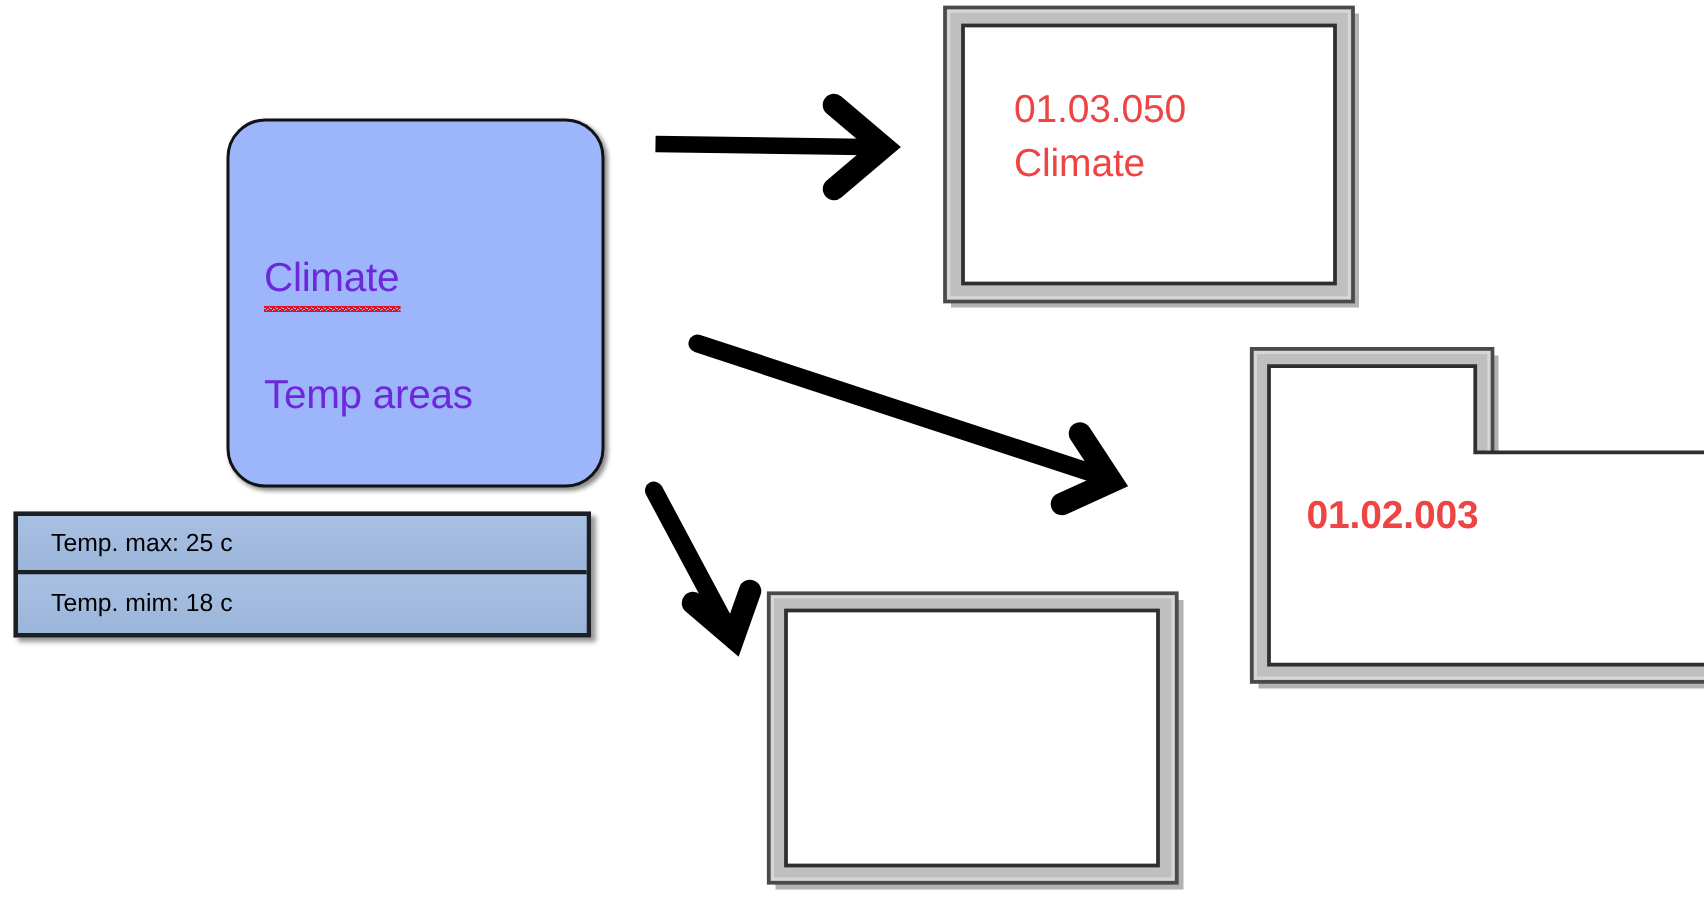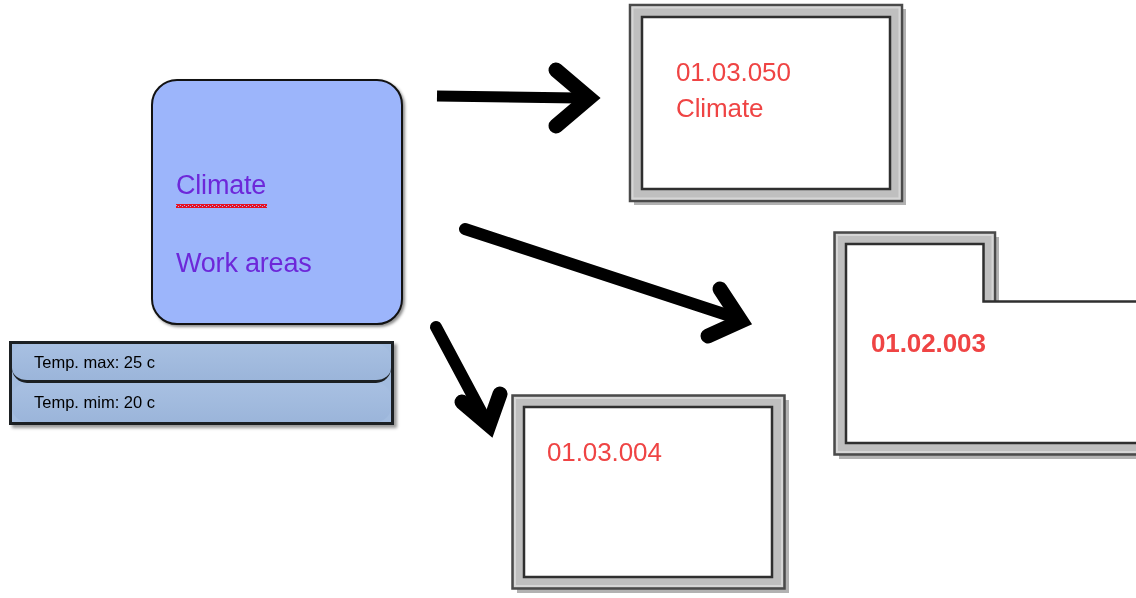--- a/index.html
+++ b/index.html
@@ -80,21 +80,20 @@
   .temp-row {
     position: relative;
     height: 39px;
     box-sizing: border-box;
     background: linear-gradient(to bottom, #a8c0e2 0%, #9bb5da 100%);
     display: flex;
     align-items: center;
     padding-left: 22px;
     color: #000000;
     font-size: 16.5px;
-    border-radius: 15px;
   }
   .temp-row.first {
     border-bottom: 3px solid #1c2023;
     height: 39px;
   }
 
   
   .room {
     position: absolute;
   }
@@ -120,29 +119,29 @@
     height: 598px;
     pointer-events: none;
   }
 </style>
 </head>
 <body>
 
 <div id="canvas">
 
   <div class="climate-box">
-    <div class="climate-text"><span class="sp">Climate</span><br><br><span>Work areas</span></div>
+    <div class="climate-text"><span class="sp">Climate</span><br><br><span>Temp areas</span></div>
   </div>
 
   <div class="temp-table">
     <div class="temp-row first">
       <span>Temp. max: 25 c</span>
     </div>
     <div class="temp-row">
-      <span>Temp. mim: 20 c</span>
+      <span>Temp. mim: 18 c</span>
     </div>
   </div>
 
   <div class="room" style="left:628px; top:3px;">
     <svg width="282" height="206" viewBox="0 0 282 206">
 
       <rect x="6" y="6" width="272" height="196" fill="rgba(0,0,0,0.30)"></rect>
 
       <rect x="2" y="2" width="272" height="196" fill="#bfbfbf" stroke="#4a4a4a" stroke-width="2.5"></rect>
 
@@ -171,21 +170,21 @@
     <svg width="282" height="204" viewBox="0 0 282 204">
 
       <rect x="7" y="7" width="272" height="193" fill="rgba(0,0,0,0.30)"></rect>
 
       <rect x="2.5" y="2.5" width="272" height="193" fill="#bfbfbf" stroke="#4a4a4a" stroke-width="2.5"></rect>
 
       <rect x="5" y="5" width="267" height="188" fill="none" stroke="#d6d6d6" stroke-width="2"></rect>
 
       <rect x="14" y="14" width="248" height="170" fill="#ffffff" stroke="#2f2f2f" stroke-width="2.5"></rect>
     </svg>
-    <div class="room-label" style="left:37px; top:41px;"><span>01.03.004</span><br></div>
+    <div class="room-label" style="left:37px; top:41px;"><br></div>
   </div>
 
   <svg class="arrow-layer" viewBox="0 0 1136 598">
 
     <g>
       <line x1="437" y1="96" x2="578" y2="98" stroke="#000000" stroke-width="11" stroke-linecap="butt"></line>
       <path d="M 556 70 L 589 98 L 556 126" fill="none" stroke="#000000" stroke-width="15" stroke-linecap="round" stroke-linejoin="miter"></path>
     </g>
 
     <g>

